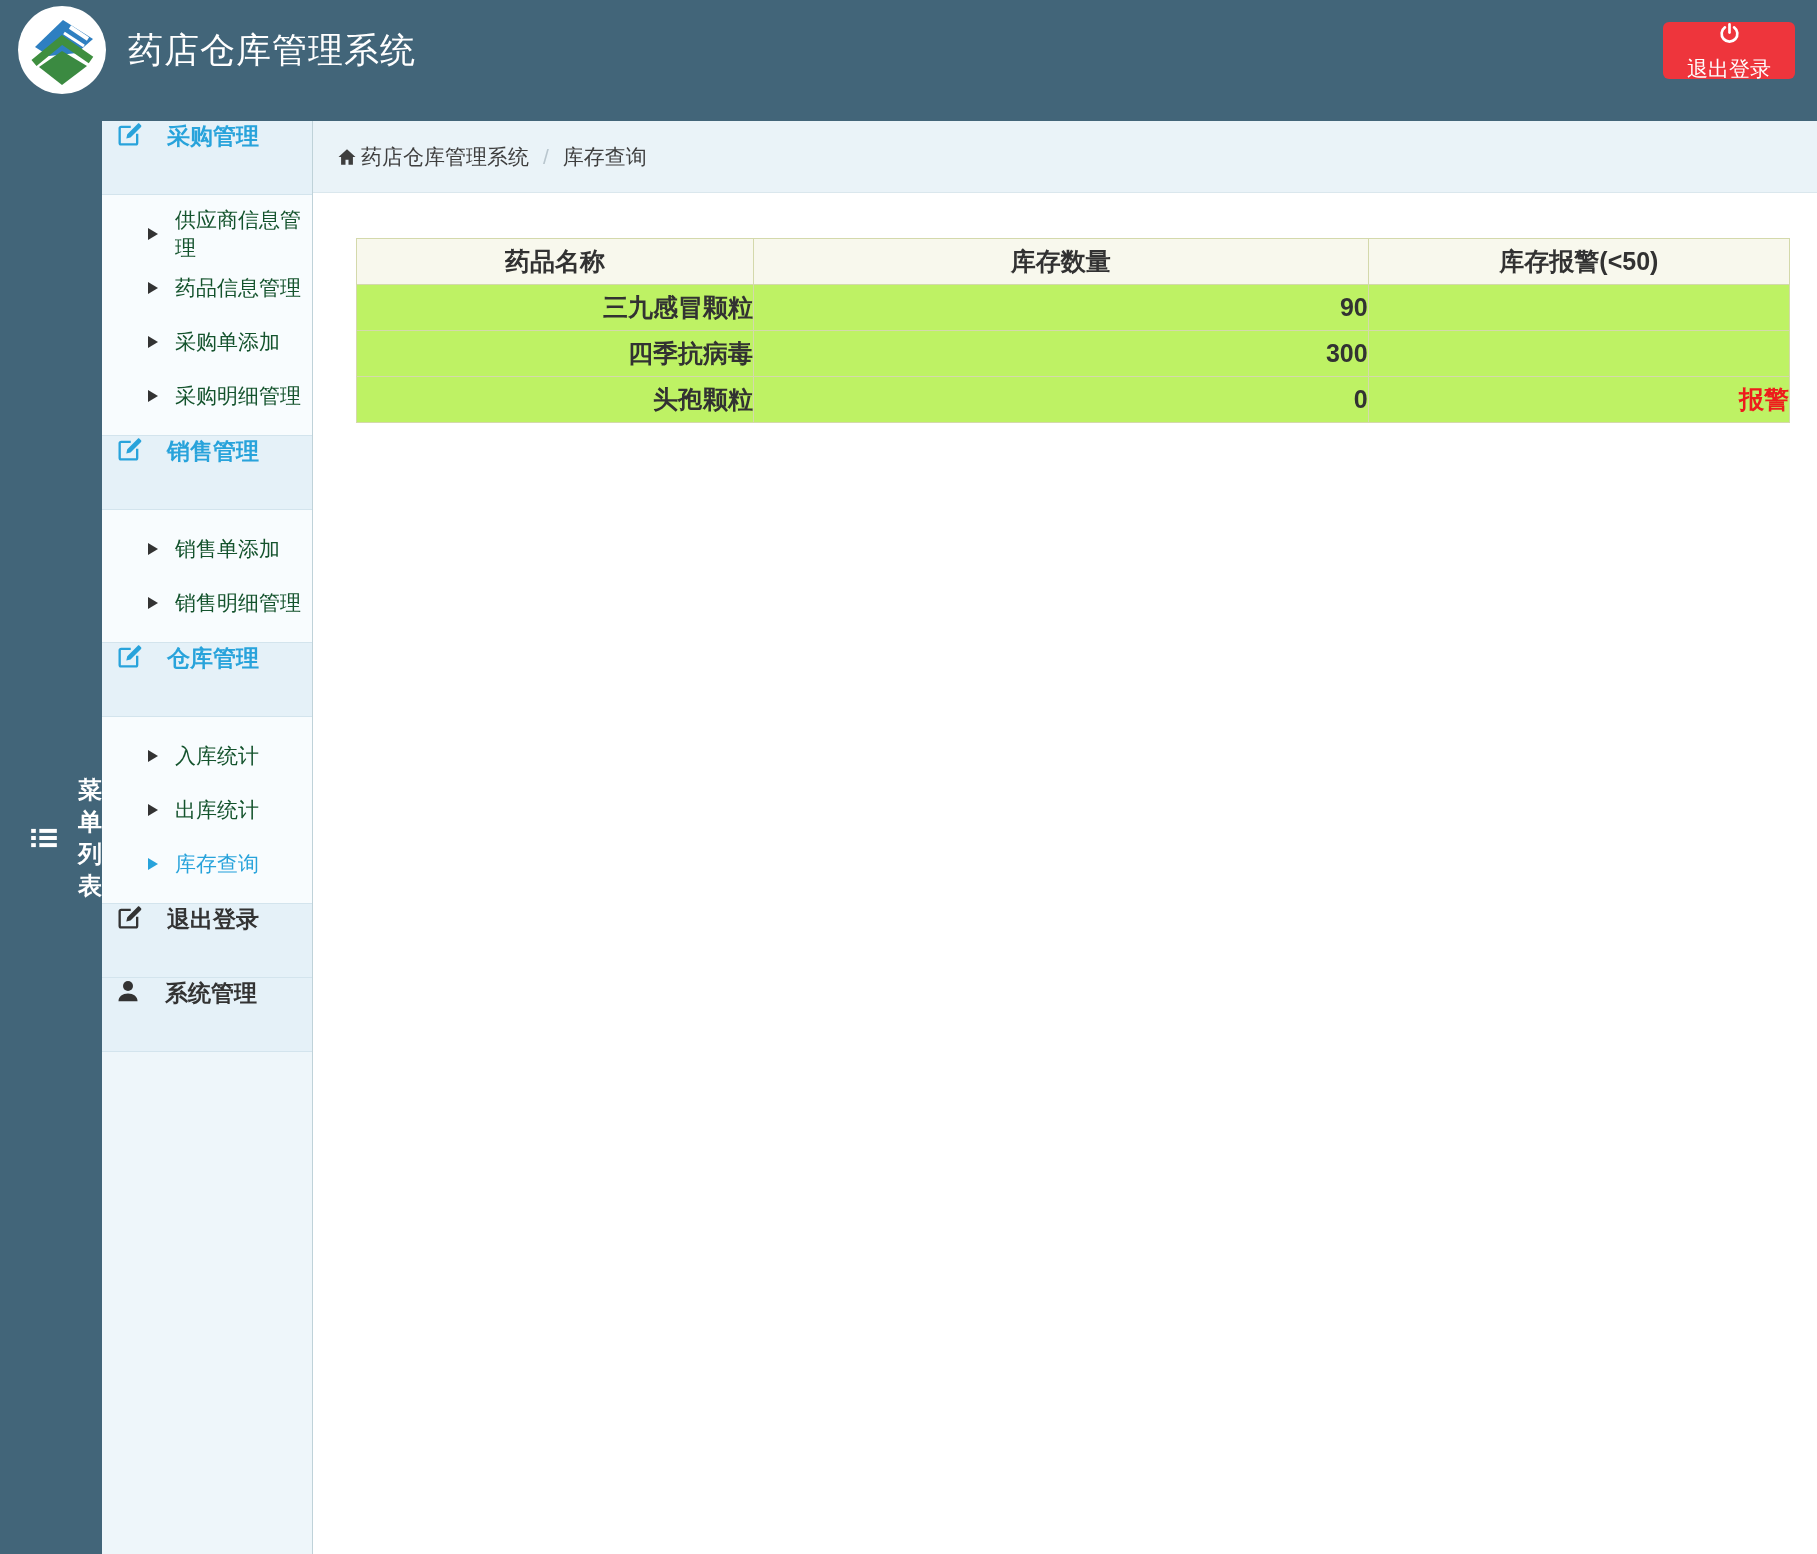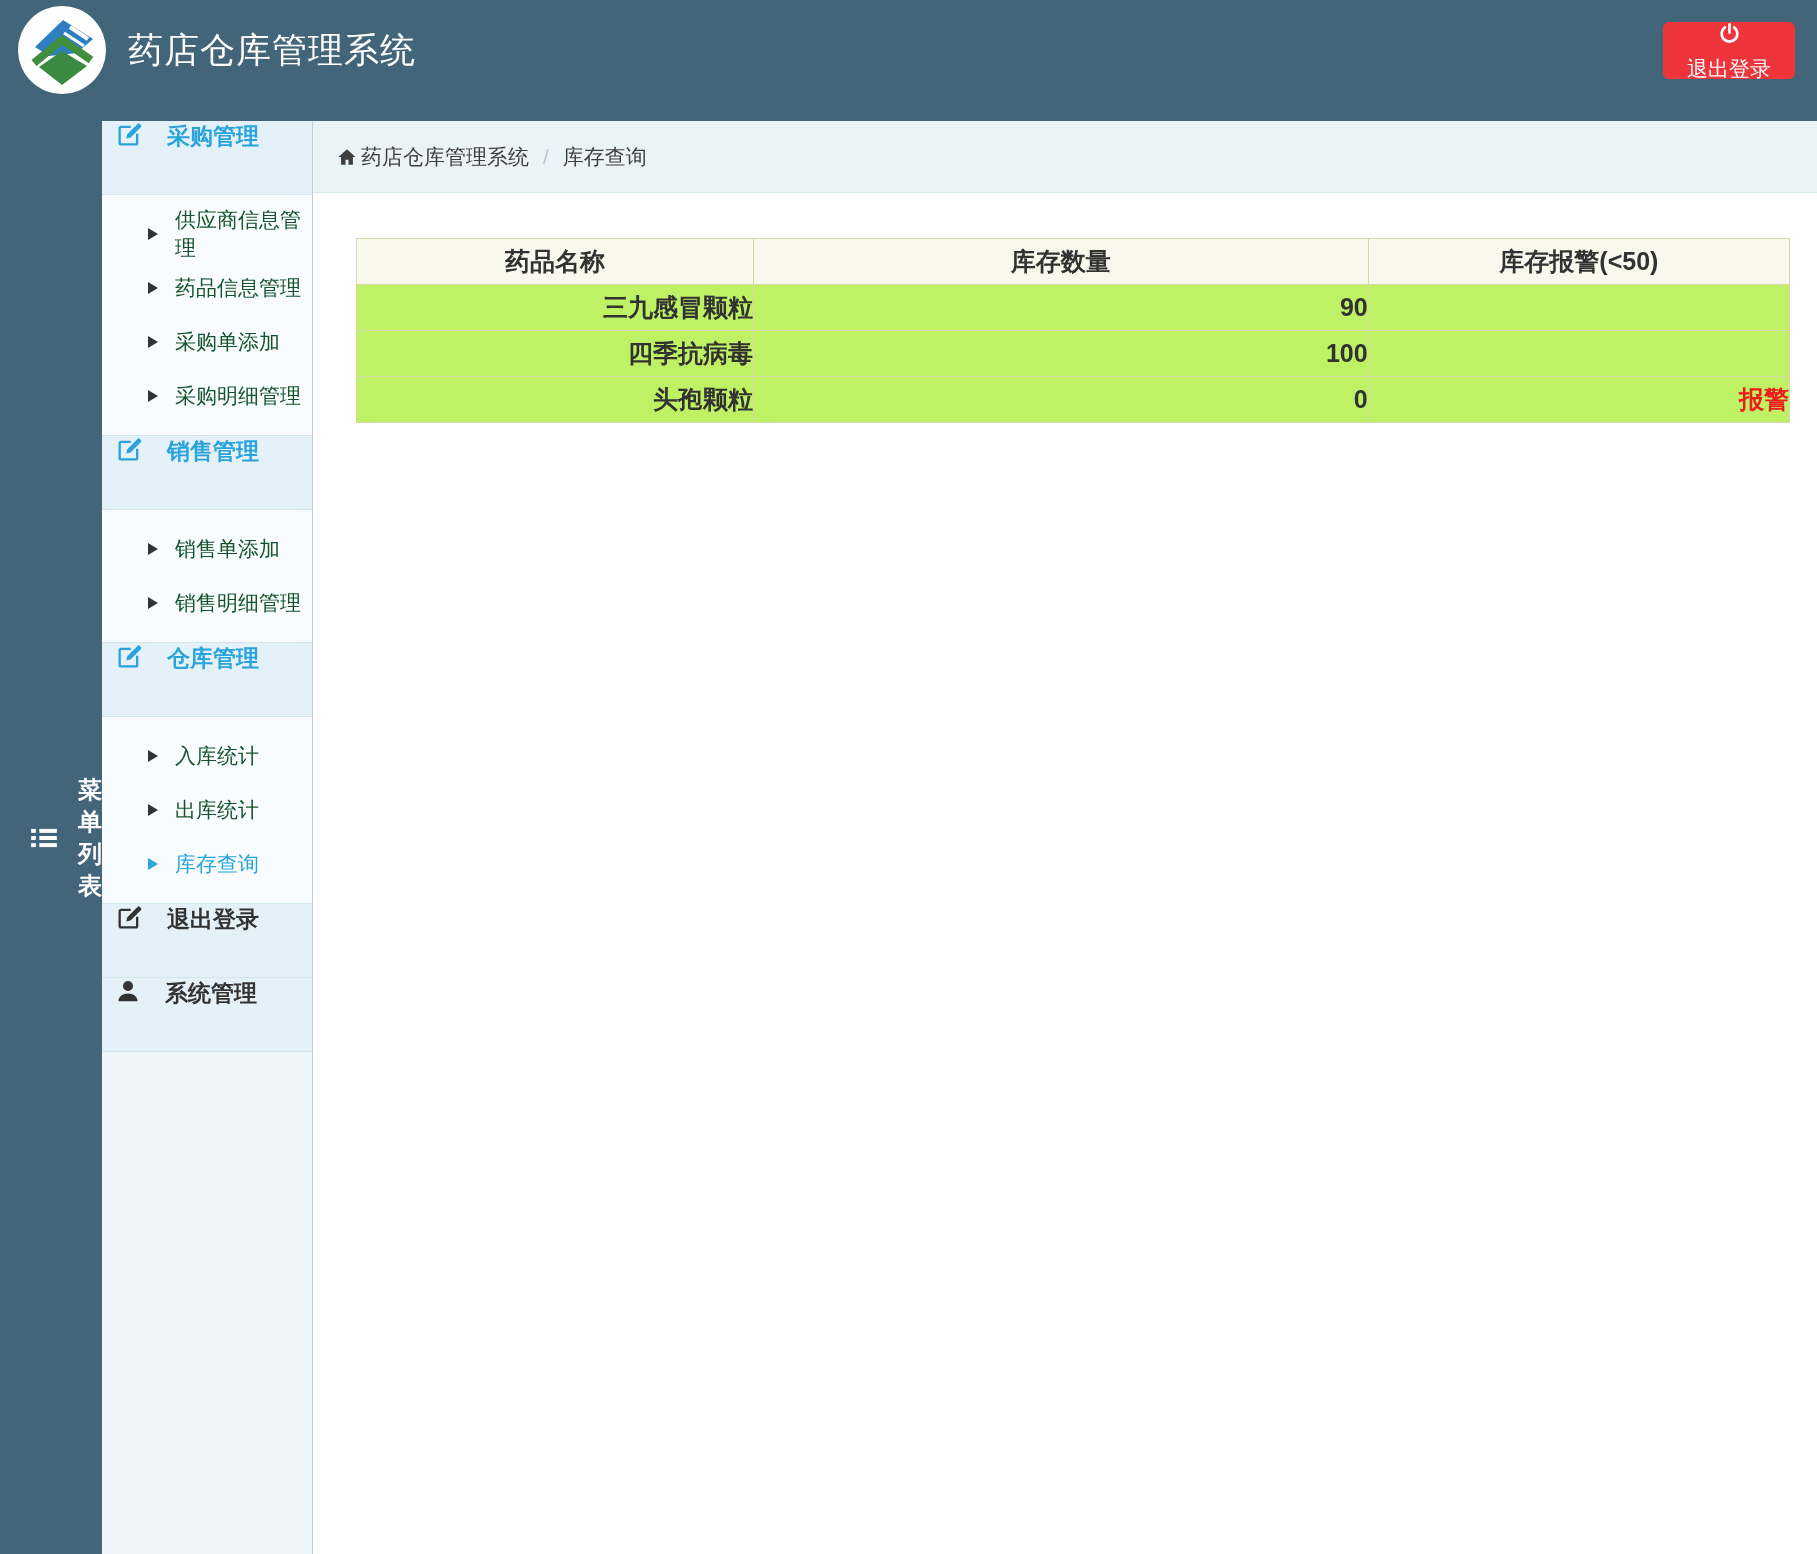--- a/index.html
+++ b/index.html
@@ -255,21 +255,21 @@
         </tr>
       </thead>
       <tbody>
         <tr>
           <td>三九感冒颗粒</td>
           <td>90</td>
           <td class="alert-cell"></td>
         </tr>
         <tr>
           <td>四季抗病毒</td>
-          <td>100</td>
+          <td>300</td>
           <td class="alert-cell"></td>
         </tr>
         <tr>
           <td>头孢颗粒</td>
           <td>0</td>
           <td class="alert-cell">报警</td>
         </tr>
       </tbody>
     </table>
   </div>

